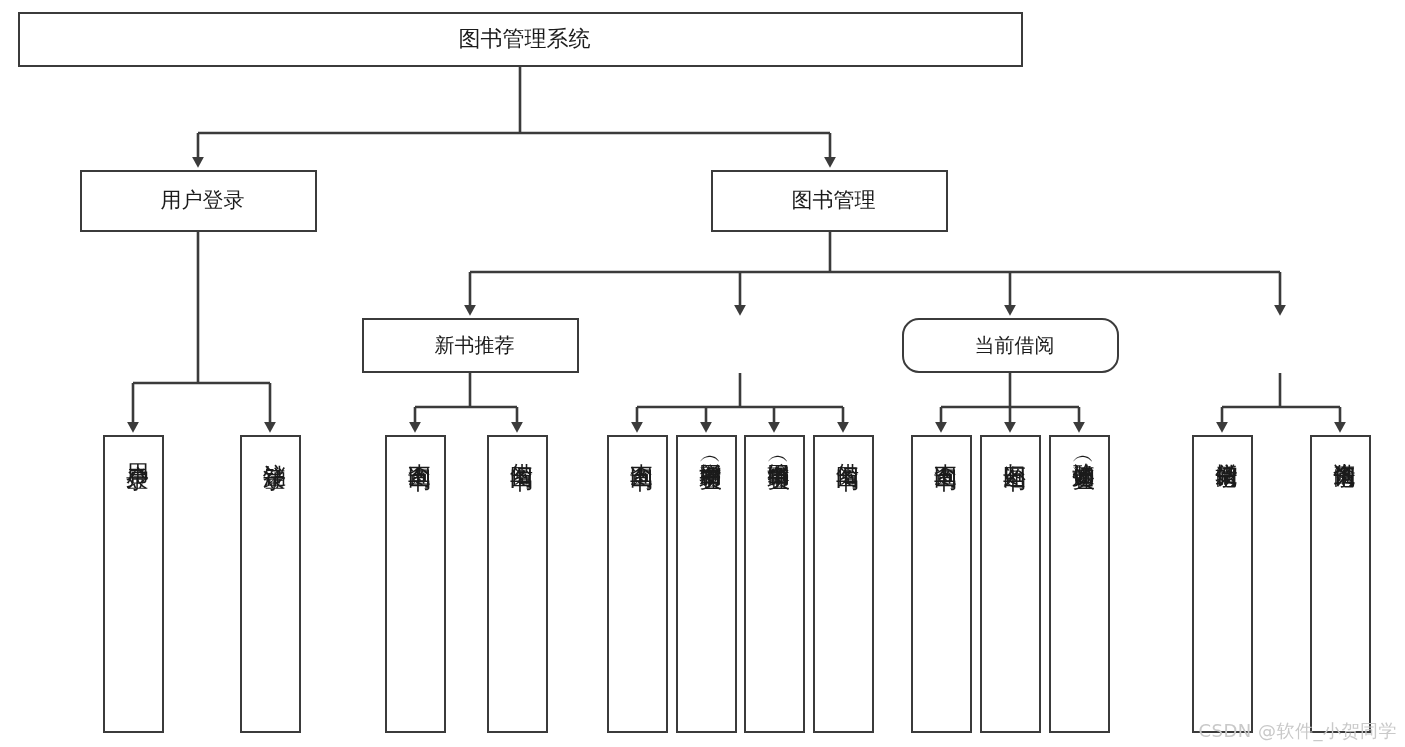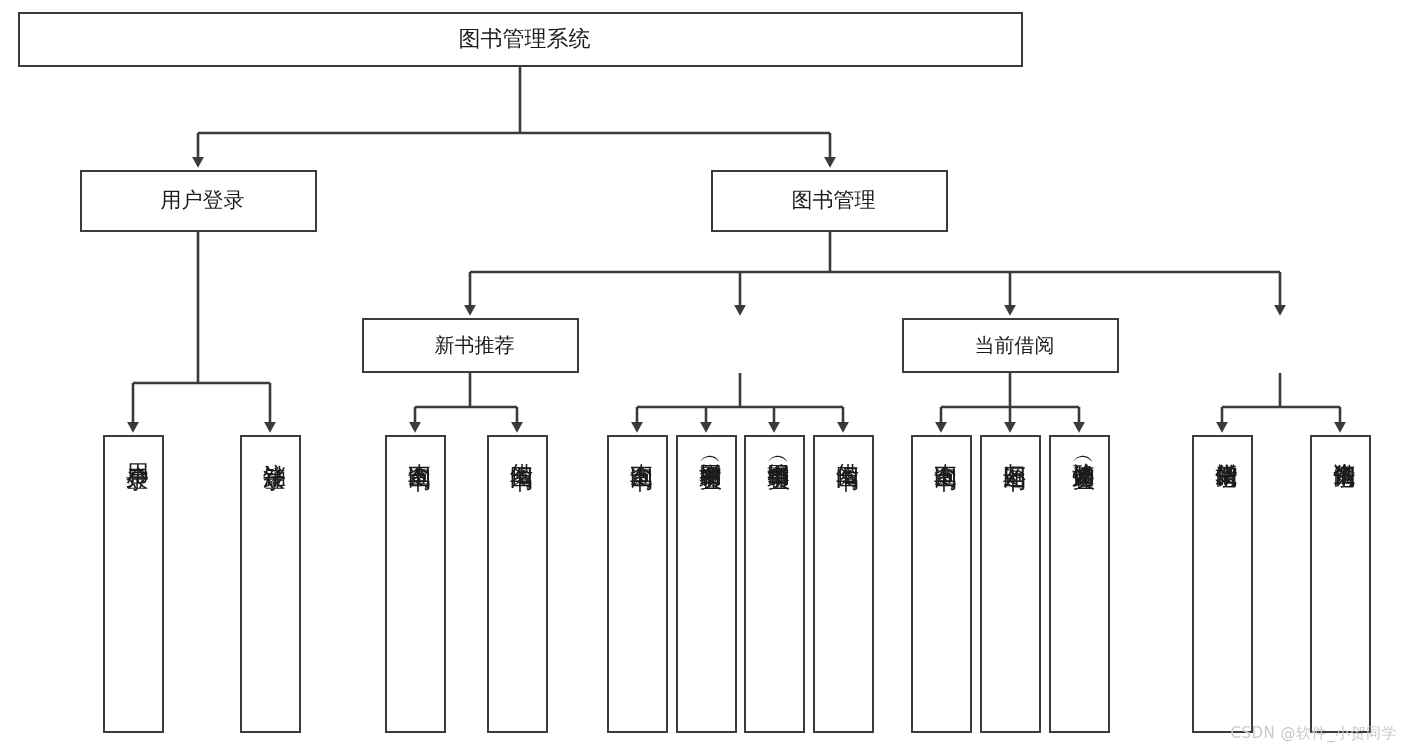--- a/index.html
+++ b/index.html
@@ -63,21 +63,21 @@
     letter-spacing: 2px;
     line-height: 1.0;
     white-space: nowrap;
   }
   .node.leaf.tall .lbl { font-size: 22px; letter-spacing: 1px; }
   
   #watermark {
     position: absolute;
     right: 8px;
     bottom: 4px;
-    font-size: 15px;
+    font-size: 18px;
     color: #c9c9c9;
     letter-spacing: 0.5px;
     white-space: nowrap;
     font-family: "DejaVu Sans", "Liberation Sans", sans-serif;
   }
 </style>
 </head>
 <body>
 
 <div id="canvas">
@@ -144,21 +144,21 @@
 
   <div class="node lvl2" style="left:711px; top:170px; width:237px; height:62px;">
     <span class="lbl">图书管理</span>
   </div>
 
   <div class="node lvl3" style="left:362px; top:318px; width:217px; height:55px;">
     <span class="lbl">新书推荐</span>
   </div>
 
 
-  <div class="node lvl3" style="left:902px; top:318px; width:217px; height:55px;">
+  <div class="node lvl3" style="left:902px; top:318px; width:217px; height:55px;border-radius:17px;">
     <span class="lbl">当前借阅</span>
   </div>
 
 
   <div class="node leaf" style="left:103px; top:435px; width:61px; height:298px;">
     <span class="lbl">用户登录</span>
   </div>
 
   <div class="node leaf" style="left:240px; top:435px; width:61px; height:298px;">
     <span class="lbl">注销登录</span>

